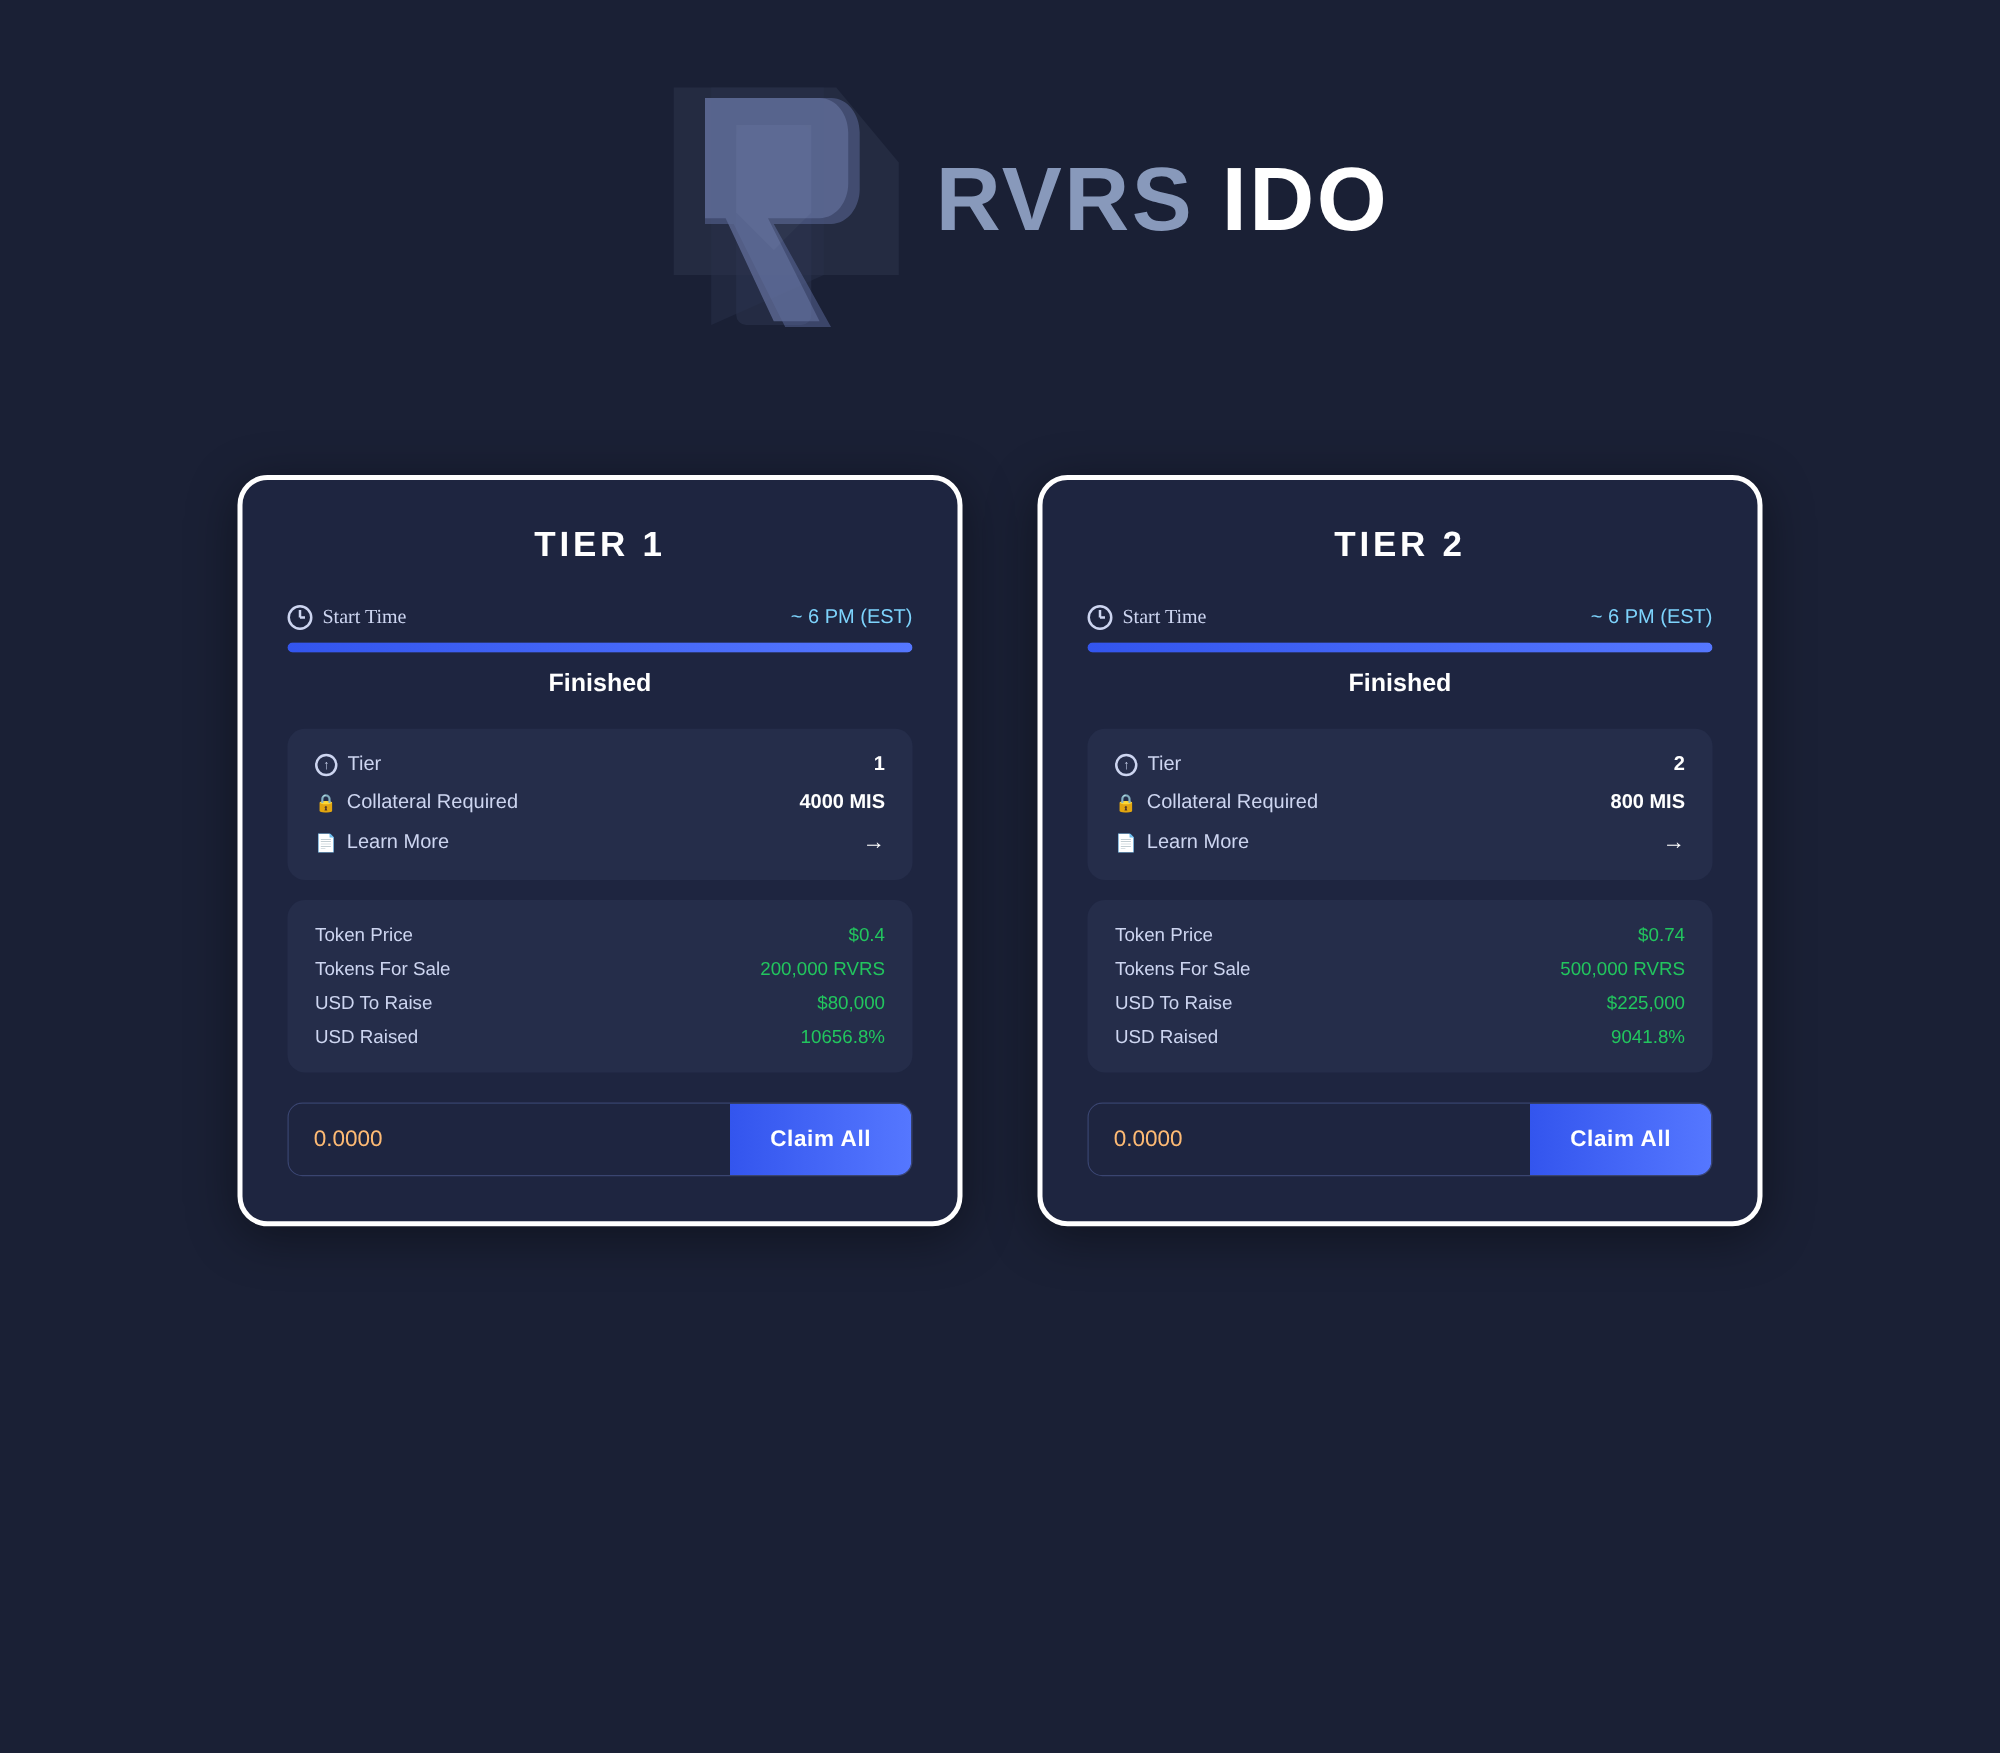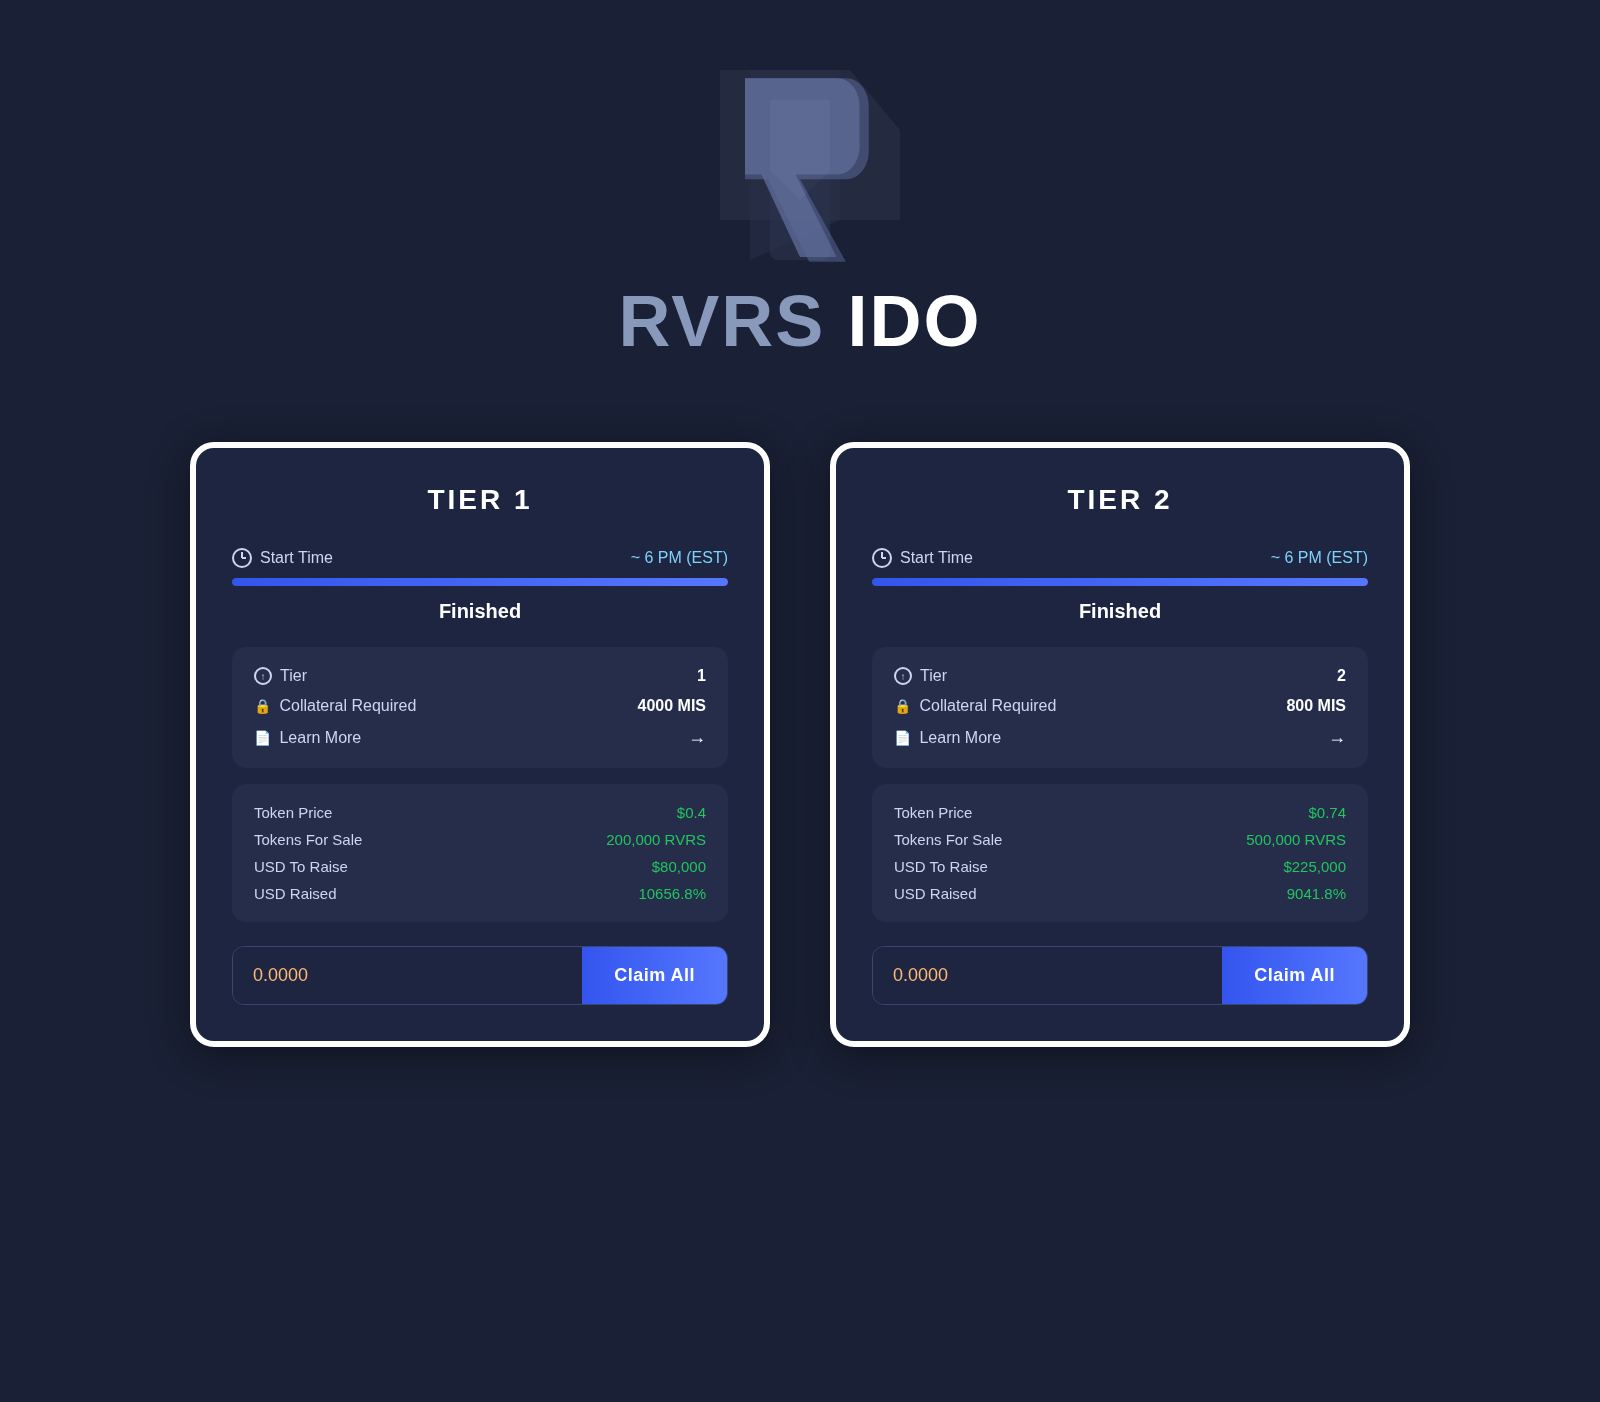--- a/index.html
+++ b/index.html
@@ -12,21 +12,20 @@
       display: flex;
       flex-direction: column;
       align-items: center;
       padding-top: 40px;
       overflow: hidden;
     }
 
     
     .logo-area {
       display: flex;
-      flex-direction: column;
       align-items: center;
       margin-bottom: 60px;
       position: relative;
     }
 
     .logo-icon {
       width: 260px;
       height: 260px;
       display: flex;
       align-items: center;
@@ -65,21 +64,21 @@
       align-items: flex-start;
       margin-top: 20px;
     }
 
     
     .tier-card {
       background: #1e2540;
       border-radius: 24px;
       width: 580px;
       padding: 36px 36px 36px 36px;
-      border: 6px solid #ffffff;
+      border: 4px solid #ffffff;
       box-shadow: 0 8px 40px rgba(0,0,0,0.4);
     }
 
     .tier-title {
       text-align: center;
       font-size: 28px;
       font-weight: 800;
       color: #ffffff;
       letter-spacing: 3px;
       margin-bottom: 32px;
@@ -93,20 +92,21 @@
       margin-bottom: 10px;
     }
 
     .start-time-label {
       display: flex;
       align-items: center;
       gap: 8px;
       color: #cdd5f0;
       font-size: 16px;
       font-weight: 500;
+      font-family: Liberation Serif, serif;
     }
 
     .clock-icon {
       width: 20px;
       height: 20px;
       border: 2px solid #cdd5f0;
       border-radius: 50%;
       position: relative;
       display: inline-flex;
       align-items: center;

